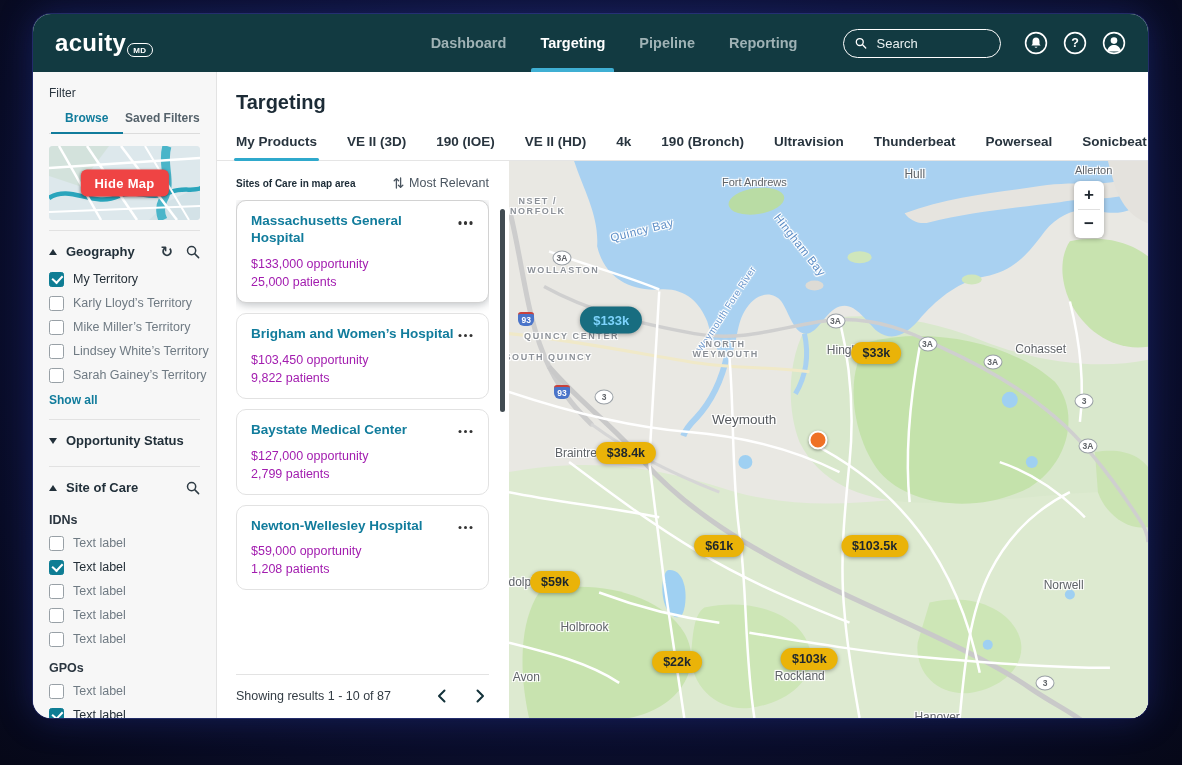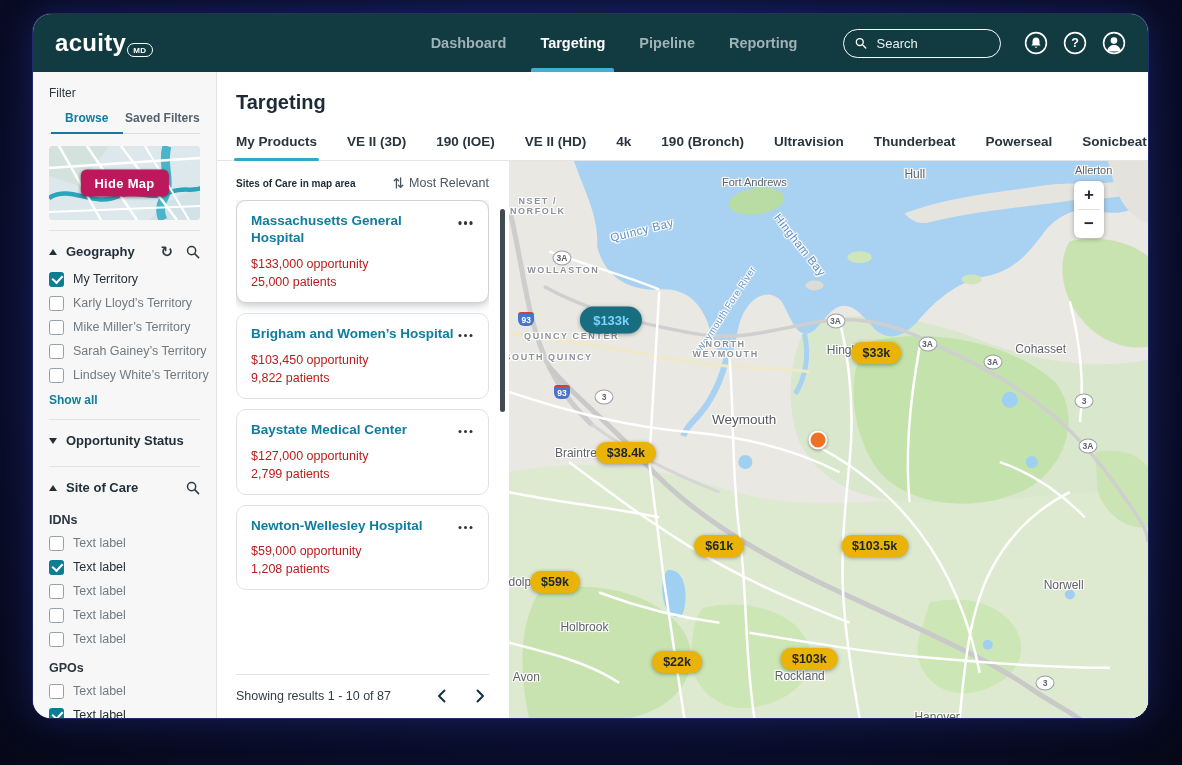--- a/index.html
+++ b/index.html
@@ -32,21 +32,21 @@
   
   .body-row{flex:1;display:flex;min-height:0;}
   .sidebar{width:184px;flex:none;background:#f7f7f7;border-right:1px solid #e3e3e3;padding:12px 16px 0;box-sizing:border-box;overflow:hidden;}
   .sb-title{font-size:12px;color:#2b3640;margin:2px 0 11px;}
   .sb-tabs{display:flex;border-bottom:1px solid #dcdcdc;}
   .sb-tab{width:50%;text-align:center;padding-bottom:8px;color:#55626b;font-weight:700;font-size:12px;position:relative;cursor:pointer;white-space:nowrap;}
   .sb-tab.active{color:#117c9c;}
   .sb-tab.active::after{content:"";position:absolute;left:2px;right:2px;bottom:-1px;height:2.5px;background:#117c9c;}
   .map-thumb{margin:12px 0 2px;position:relative;height:74px;border-radius:4px;overflow:hidden;background:#e3ecef;cursor:pointer;}
   .map-thumb svg{position:absolute;inset:0;}
-  .hide-map-btn{position:absolute;left:50%;top:50%;transform:translate(-50%,-50%);background:#be185d;color:#fff;font-weight:700;font-size:13px;border-radius:6px;padding:6px 14px;letter-spacing:.3px;box-shadow:0 1px 3px rgba(0,0,0,.35);white-space:nowrap;cursor:pointer;}
+  .hide-map-btn{position:absolute;left:50%;top:50%;transform:translate(-50%,-50%);background:#ef4444;color:#fff;font-weight:700;font-size:13px;border-radius:6px;padding:6px 14px;letter-spacing:.3px;box-shadow:0 1px 3px rgba(0,0,0,.35);white-space:nowrap;cursor:pointer;}
   .sb-divider{height:1px;background:#e2e2e2;margin:10px 0 0;}
   .section-head{display:flex;align-items:center;gap:9px;padding:13px 0 8px;cursor:pointer;}
   .tri{width:0;height:0;flex:none;}
   .tri-up{border-left:4.5px solid transparent;border-right:4.5px solid transparent;border-bottom:6px solid #22303a;}
   .tri-down{border-left:4.5px solid transparent;border-right:4.5px solid transparent;border-top:6px solid #22303a;}
   .section-title{font-weight:700;font-size:13px;color:#22303a;}
   .section-icons{margin-left:auto;display:flex;gap:13px;align-items:center;color:#3a4750;}
   .refresh-glyph{font-size:15px;font-weight:700;line-height:1;cursor:pointer;color:#2e3b44;}
   .check-row{display:flex;align-items:center;gap:9px;padding:4.5px 0;cursor:pointer;}
   .checkbox{width:15px;height:15px;border:1.6px solid #98a0a6;border-radius:2.5px;background:#fff;box-sizing:border-box;position:relative;flex:none;}
@@ -67,21 +67,21 @@
   .results-head{display:flex;align-items:center;justify-content:space-between;padding:15px 0 10px;width:253px;}
   .results-title{font-weight:700;font-size:10px;color:#1c2b36;}
   .sort-ctl{display:flex;align-items:center;gap:5px;color:#4a5560;font-size:12.5px;cursor:pointer;}
   .cards{width:253px;display:flex;flex-direction:column;gap:10px;flex:1;min-height:0;overflow:hidden;}
   .card{border:1px solid #e2e2e2;border-radius:10px;padding:12px 14px 13px;background:#fff;box-sizing:border-box;flex:none;cursor:pointer;}
   .card.highlighted{box-shadow:0 2px 9px rgba(25,35,45,.28);border-color:#d2d2d2;}
   .card-top{display:flex;justify-content:space-between;align-items:flex-start;}
   .card-name{color:#117c9c;font-weight:700;font-size:13.5px;line-height:1.25;padding-right:8px;}
   .card-menu{padding:2px 1px;cursor:pointer;}
   .menu-dots{display:block;width:3.5px;height:3.5px;border-radius:50%;background:#333;box-shadow:-5.5px 0 0 #333,5.5px 0 0 #333;margin:6px 6px 0 0;}
-  .card-line{color:#b91c1c;font-size:12.5px;}
+  .card-line{color:#a21caf;font-size:12.5px;}
   .card-opp{margin-top:10px;}
   .card-pat{margin-top:4px;}
   .results-footer{width:253px;border-top:1px solid #e3e3e3;margin-top:10px;padding:14px 0 15px;display:flex;align-items:center;flex:none;}
   .footer-text{font-size:12.5px;color:#333c44;}
   .pager{margin-left:auto;display:flex;gap:30px;padding-right:4px;}
   .pager-btn{cursor:pointer;display:flex;align-items:center;}
   .list-scrollbar{position:absolute;right:4px;top:48px;width:5px;height:203px;background:#414b52;border-radius:3px;cursor:grab;}
   
   .map{flex:1;position:relative;overflow:hidden;background:#dcead0;min-width:0;}
   .map svg.map-canvas{position:absolute;inset:0;width:100%;height:100%;}
@@ -208,26 +208,26 @@
             <span class="cb-label">Karly Lloyd’s Territory</span>
           </div>
 
           <div class="check-row">
             <span class="checkbox"></span>
             <span class="cb-label">Mike Miller’s Territory</span>
           </div>
 
           <div class="check-row">
             <span class="checkbox"></span>
+            <span class="cb-label">Lindsey White’s Territory</span>
+          </div>
+
+          <div class="check-row">
+            <span class="checkbox"></span>
             <span class="cb-label">Sarah Gainey’s Territory</span>
-          </div>
-
-          <div class="check-row">
-            <span class="checkbox"></span>
-            <span class="cb-label">Lindsey White’s Territory</span>
           </div>
         </div>
       <span class="show-all">Show all</span>
 
       <div class="sb-divider"></div>
 
       <div class="section-head">
         <span class="tri tri-down"></span>
         <span class="section-title">Opportunity Status</span>
       </div>

